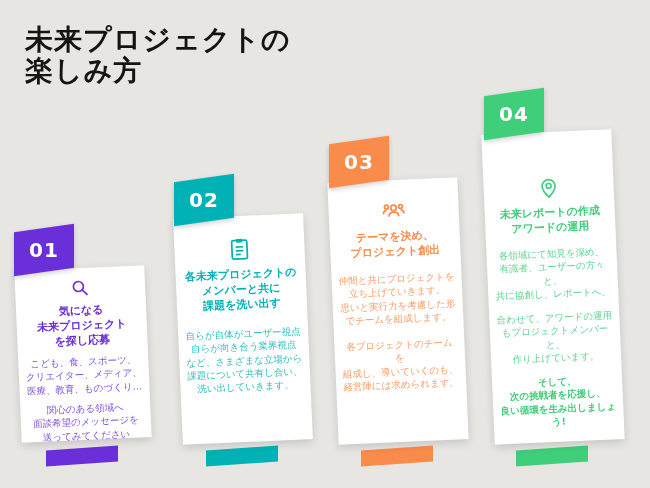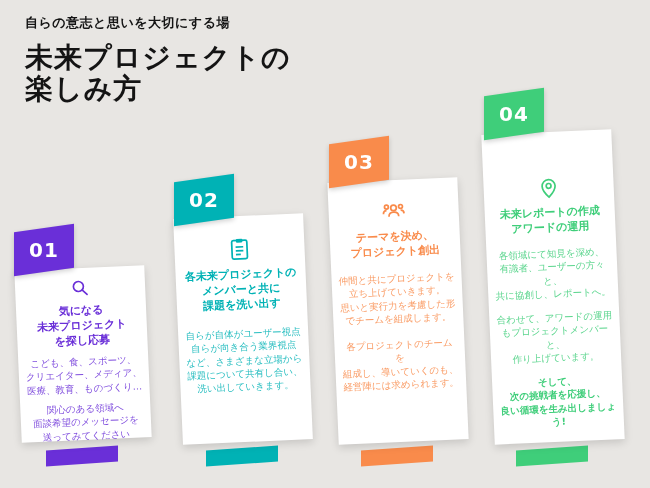--- a/index.html
+++ b/index.html
@@ -81,21 +81,20 @@
     background: var(--accent);
     transform: skewY(-4deg);
   }
 </style>
 </head>
 <body>
 
 <div class="canvas">
 
   <div class="header">
-    <div class="subtitle">自らの意志と思いを大切にする場</div>
     <div class="title">未来プロジェクトの
 楽しみ方</div>
   </div>
 
   <div class="step" style="left: 14px; --accent: #6A2FD8;">
     <div class="badge" style="top:228px;">
       <span class="badge-num">01</span>
     </div>
     <div class="card" style="top:268px; height:172px; padding-top:10px;">
       <div class="icon">

